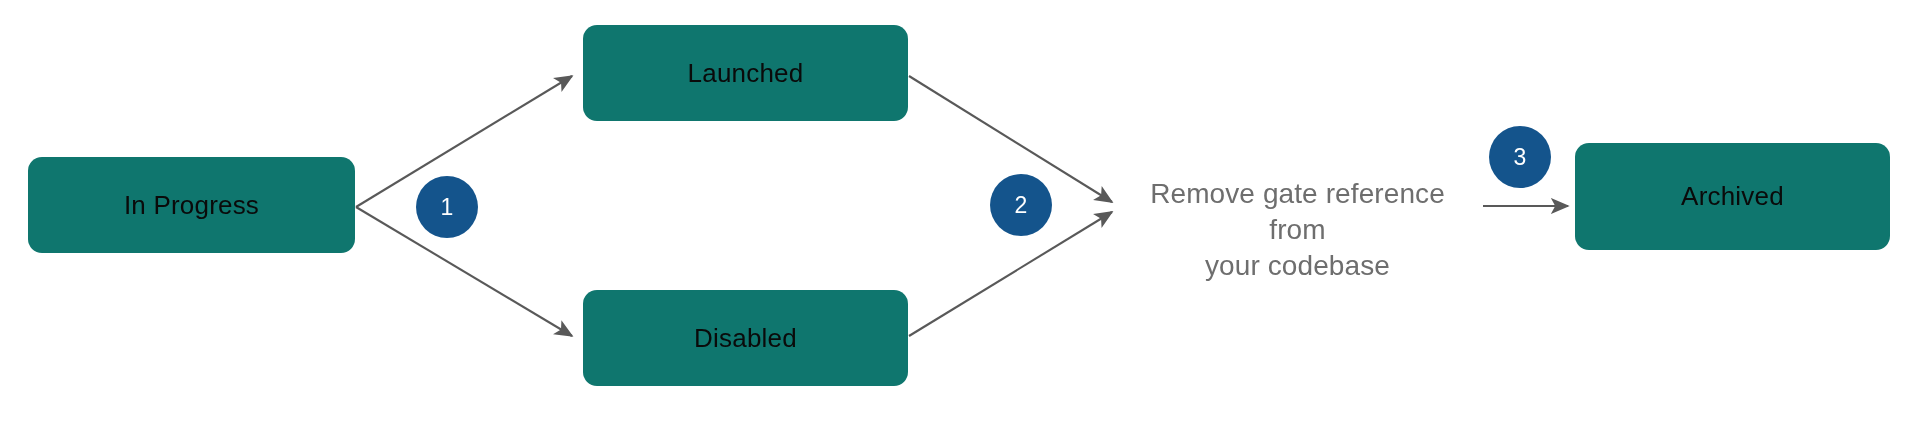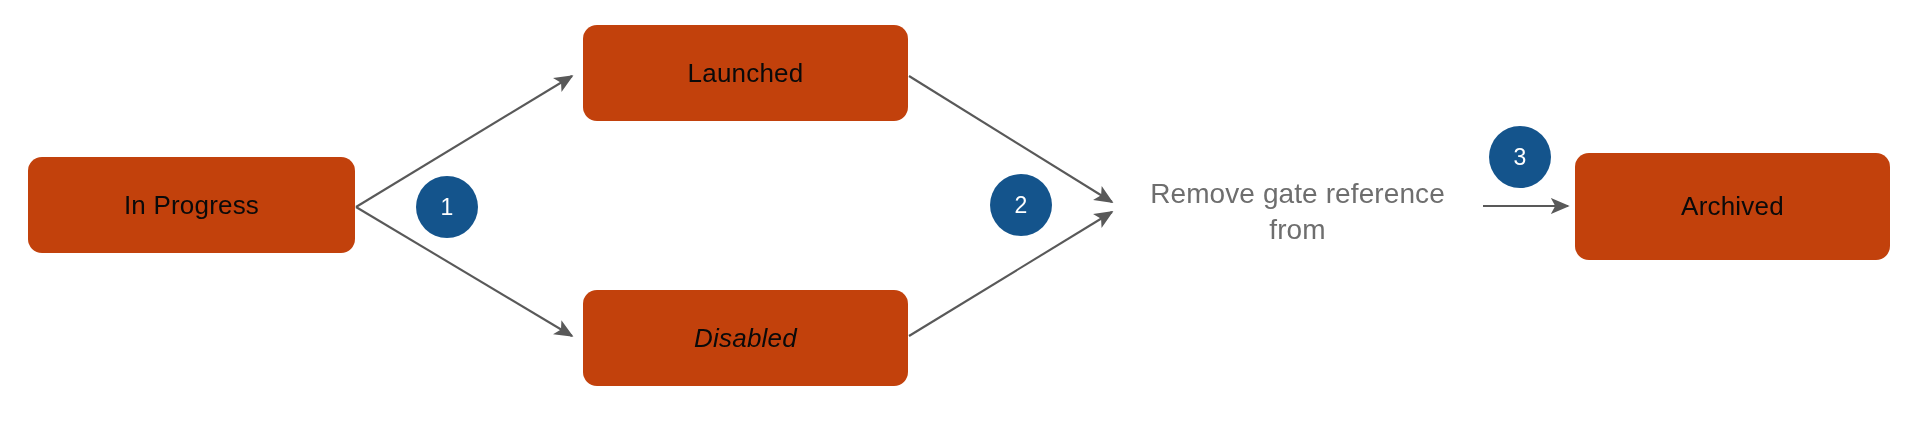--- a/index.html
+++ b/index.html
@@ -20,39 +20,39 @@
   #edges {
     position: absolute;
     left: 0;
     top: 0;
     width: 1916px;
     height: 432px;
     pointer-events: none;
   }
   .node {
     position: absolute;
-    background: #c2410c;
+    background: #0f766e;
     border-radius: 14px;
     display: flex;
     align-items: center;
     justify-content: center;
     box-sizing: border-box;
   }
   .node-label {
     color: #0a0a0a;
     font-size: 26px;
     font-weight: 400;
     letter-spacing: 0.2px;
     line-height: 1.1;
     white-space: nowrap;
   }
   #node-in-progress { left: 28px;   top: 157px; width: 327px; height: 96px; text-align: center; }
   #node-launched    { left: 583px;  top: 25px;  width: 325px; height: 96px; }
-  #node-disabled    { left: 583px;  top: 290px; width: 325px; height: 96px; font-style: italic; }
-  #node-archived    { left: 1575px; top: 153px; width: 315px; height: 107px; }
+  #node-disabled    { left: 583px;  top: 290px; width: 325px; height: 96px; }
+  #node-archived    { left: 1575px; top: 143px; width: 315px; height: 107px; }
 
   .badge {
     position: absolute;
     width: 62px;
     height: 62px;
     border-radius: 50%;
     background: #14548c;
     display: flex;
     align-items: center;
     justify-content: center;
@@ -124,15 +124,16 @@
   <div class="badge" id="badge-2">
     <span class="badge-label">2</span>
   </div>
 
   <div class="badge" id="badge-3">
     <span class="badge-label">3</span>
   </div>
 
   <div id="edge-caption">
     <span class="caption-line">Remove gate reference from</span>
+    <span class="caption-line">your codebase</span>
   </div>
 
 </div>
 
 </body></html>

